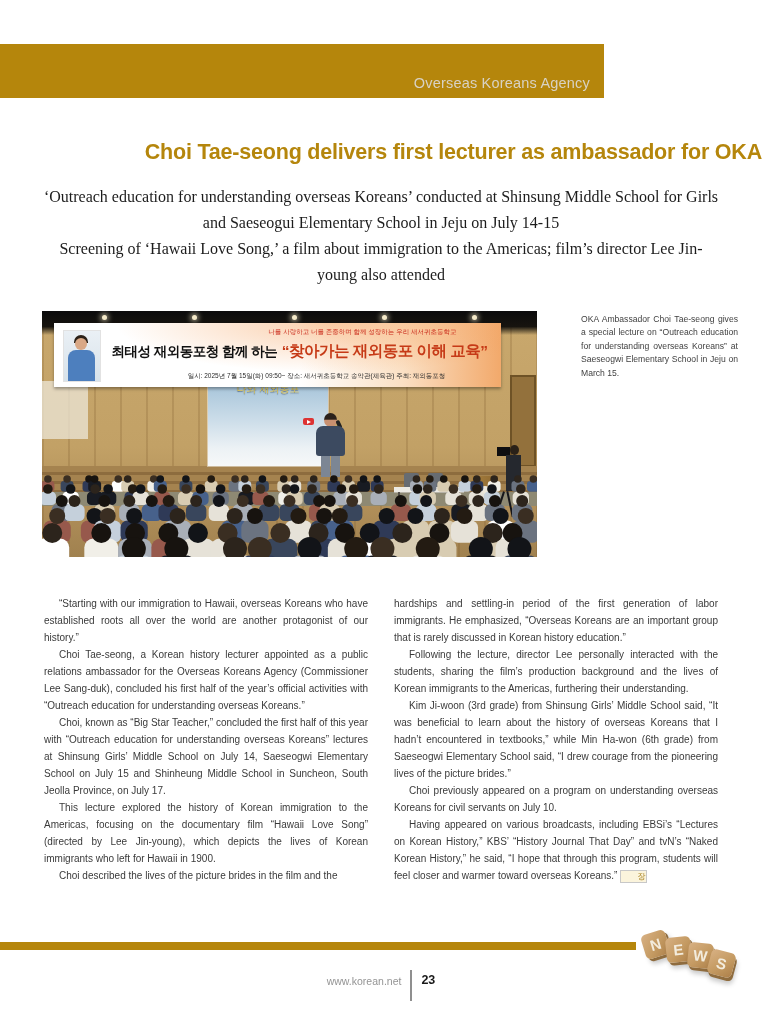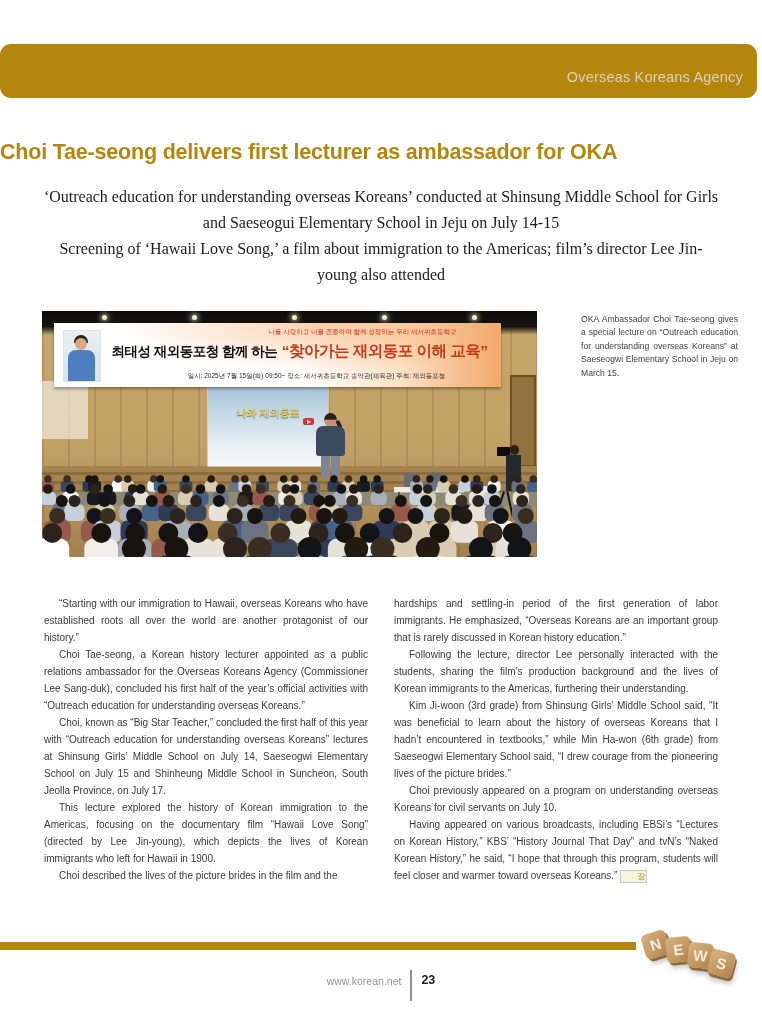--- a/index.html
+++ b/index.html
@@ -1,26 +1,26 @@
 <!DOCTYPE html>
 <html><head>
 <meta charset="utf-8">
 <style>
   html,body{margin:0;padding:0;background:#fff;}
   .page{position:relative;width:762px;height:1020px;background:#fff;overflow:hidden;
         font-family:"Liberation Sans",sans-serif;}
 
   
-  .top-band{position:absolute;left:0;top:44px;width:757px;height:54px;background:#B5860C;
+  .top-band{position:absolute;left:0;top:44px;width:604px;height:54px;background:#B5860C;
             display:flex;align-items:flex-end;justify-content:flex-end;
-            padding:0 14px 13px 0;box-sizing:border-box;border-radius:11px;}
+            padding:0 14px 7px 0;box-sizing:border-box;}
   .agency{font-size:14.5px;color:#D8D2C4;letter-spacing:.2px;}
 
   
-  .title{position:absolute;left:0;top:140px;width:762px;margin:0;text-align:left;
+  .title{position:absolute;left:0;top:140px;width:762px;margin:0;text-align:right;
          font-size:21.5px;font-weight:bold;color:#B5860C;white-space:nowrap;letter-spacing:-.2px;}
   .subtitle{position:absolute;left:40px;top:184px;width:682px;text-align:center;
             font-family:"Liberation Serif",serif;font-size:16px;line-height:26px;color:#1C1C1C;}
   .subtitle p{margin:0;}
 
   
   .photo{position:absolute;left:42px;top:311px;width:495px;height:246px;overflow:hidden;
          background-color:#C2A166;
          background-image:
            repeating-linear-gradient(90deg, rgba(120,85,40,.22) 0 2px, rgba(0,0,0,0) 2px 26px),
@@ -47,22 +47,22 @@
                 font-size:6.5px;color:#C9291B;white-space:nowrap;overflow:hidden;}
   .banner-main{position:absolute;top:18px;left:50px;right:6px;text-align:center;white-space:nowrap;overflow:hidden;}
   .banner-main .t1{font-size:13.5px;font-weight:bold;color:#101010;letter-spacing:-.5px;}
   .banner-main .t2{font-size:15.5px;font-weight:bold;color:#C63A17;letter-spacing:-.5px;}
   .banner-details{position:absolute;bottom:6px;left:90px;right:12px;font-size:6.5px;color:#2B2B2B;
                   text-align:center;white-space:nowrap;overflow:hidden;}
 
   .screen{position:absolute;left:166px;top:38px;width:120px;height:114px;border-top:3px solid #15161A;
           background:linear-gradient(180deg,#88A9C6 0%,#A9C6DB 30%,#CCDDE9 60%,#EDF2F5 85%,#F6F8F9 100%);
           box-shadow:0 0 0 1px rgba(255,255,255,.45);}
-  .screen-text{position:absolute;top:30px;left:0;width:100%;text-align:center;font-size:10px;font-weight:bold;
-               color:#EFD052;text-shadow:0 1px 1px rgba(40,60,90,.7);white-space:nowrap;margin-top:24px;}
+  .screen-text{position:absolute;top:30px;left:0;width:100%;text-align:center;font-size:10px;font-weight:normal;
+               color:#EFD052;text-shadow:0 1px 1px rgba(40,60,90,.7);white-space:nowrap;}
   .yt{position:absolute;right:14px;top:66px;width:11px;height:7px;background:#D33;border-radius:2px;}
   .yt::after{content:"";position:absolute;left:4px;top:1.5px;border-left:4px solid #fff;
              border-top:2px solid transparent;border-bottom:2px solid transparent;}
 
   .steps{position:absolute;left:0;top:155px;width:100%;height:26px;
          background:repeating-linear-gradient(180deg,#A5834F 0 6px,#8D6C3E 6px 9px);}
   .floorband{position:absolute;left:0;top:181px;width:100%;height:14px;background:#8E8973;}
 
   .speaker{position:absolute;left:272px;top:102px;width:34px;height:64px;}
   .spk-head{position:absolute;left:10px;top:0;width:13px;height:14px;border-radius:50%;

